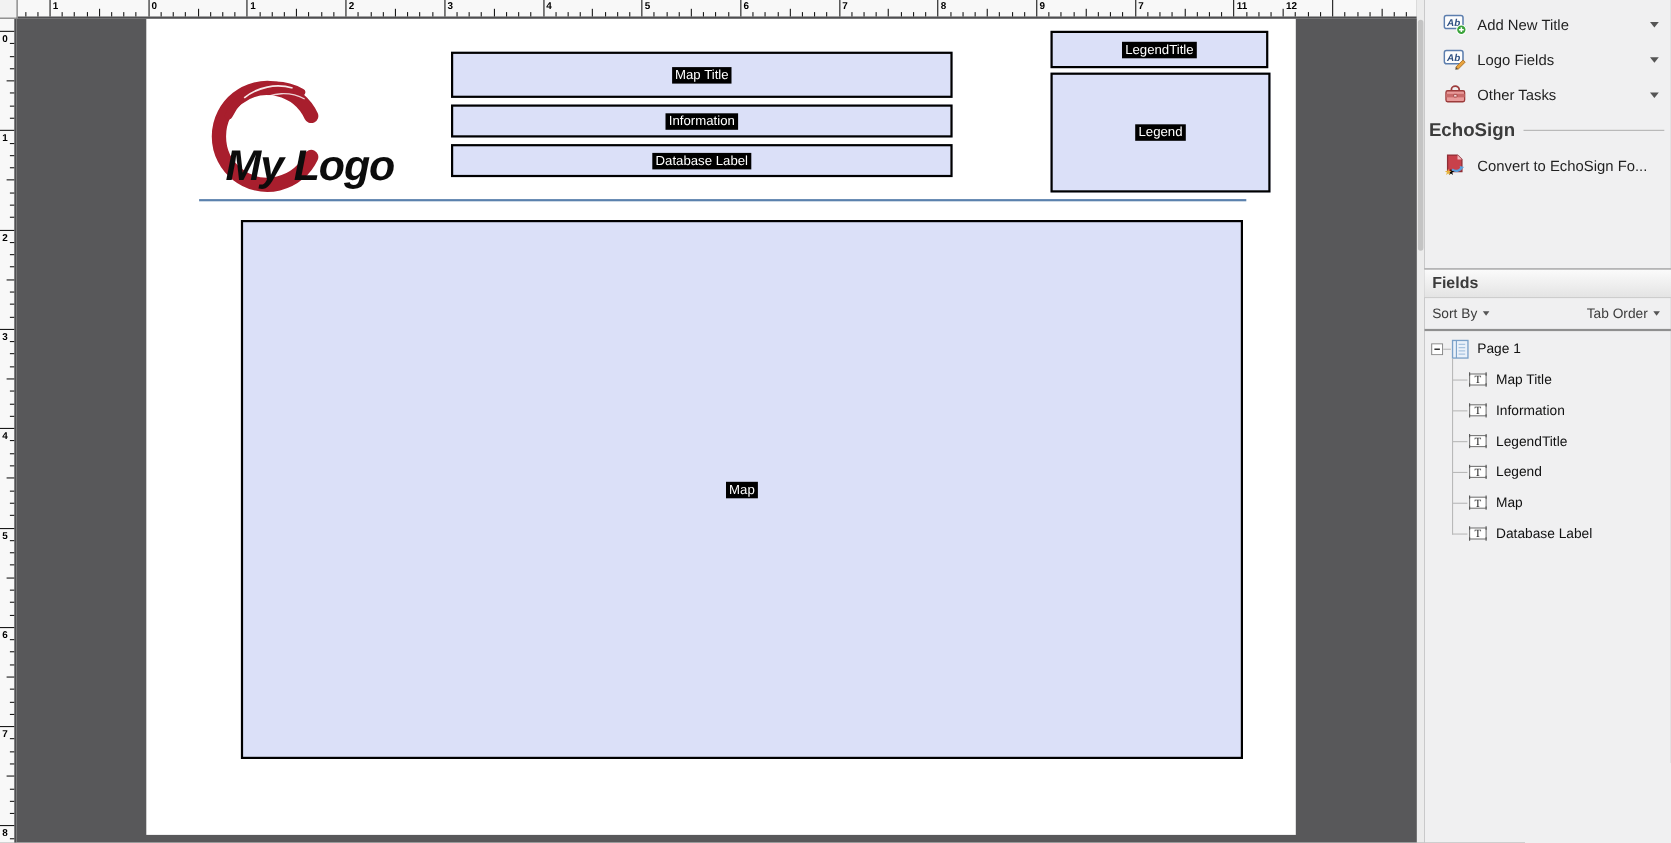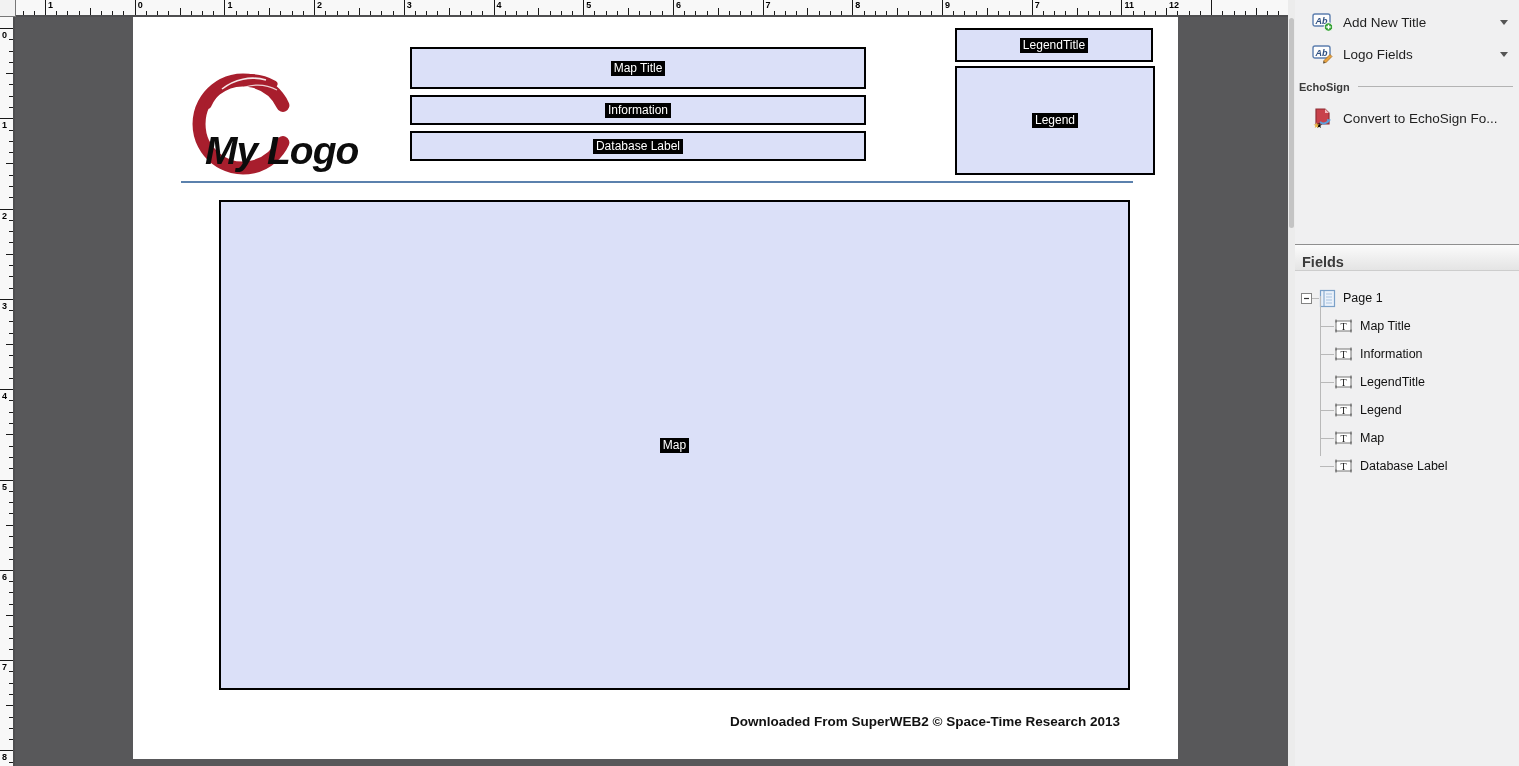--- a/index.html
+++ b/index.html
@@ -48,33 +48,33 @@
     display:flex;align-items:center;gap:7px;padding-left:9px;
     font-size:14px;font-weight:bold;color:#3b3b3b}
   .caret-down{width:0;height:0;border-left:4px solid transparent;border-right:4px solid transparent;
     border-top:5px solid #3f3f3f}
   #tasks-list{padding-top:6px}
   .task-item{position:relative;display:flex;align-items:center;height:32px;padding-left:17px;gap:9px;
     font-size:13.5px;color:#1f1f1f;cursor:pointer}
   .task-caret{position:absolute;right:11px;width:0;height:0;
     border-left:4px solid transparent;border-right:4px solid transparent;border-top:5px solid #555}
   #echosign-row{display:flex;align-items:center;margin:9px 6px 0 4px;height:15px}
-  #echosign-label{font-size:11px;font-weight:bold;color:#3b3b3b}
+  #echosign-label{font-size:17px;font-weight:bold;color:#3b3b3b}
   #echosign-line{flex:1;height:1px;background:#b3b3b3;margin-left:8px}
   #convert-item{margin-top:8px}
   
   #fields-section{position:absolute;left:0;right:0;top:244px;bottom:0}
   #fields-header{height:27px;box-sizing:border-box;border-top:1px solid #8f8f8f;border-bottom:1px solid #cdcdcd;
     background:linear-gradient(#fbfbfb,#e4e4e4);
-    display:flex;align-items:flex-end;padding-left:7px;font-size:14.5px;font-weight:bold;color:#3b3b3b}
+    display:flex;align-items:center;padding-left:7px;font-size:14.5px;font-weight:bold;color:#3b3b3b}
   #sort-row{height:30px;box-sizing:border-box;display:flex;align-items:center;justify-content:space-between;
     padding:0 10px 0 7px;font-size:12.5px;color:#3c3c3c;border-bottom:2px solid #8f8f8f}
   .sort-ctl{display:flex;align-items:center;gap:5px;cursor:pointer}
   .sort-ctl .caret-down{border-top-color:#555;border-left-width:3.5px;border-right-width:3.5px;border-top-width:4.5px}
-  #tree{position:relative;padding-top:13px}
+  #tree{position:relative;padding-top:2px}
   .tree-row{display:flex;align-items:center;height:28px;font-size:12.5px;color:#111;cursor:pointer}
   .tree-root{padding-left:6px;gap:0}
   .tree-child{padding-left:25px}
   .stub{width:14px;height:1px;background:#b9b9b9;flex:0 0 auto}
   .mini-stub{width:7px;height:1px;background:#b9b9b9;flex:0 0 auto}
   #tree-guide{position:absolute;left:25px;top:25px;width:1px;height:160px;background:#b9b9b9}
   .tree-label{margin-left:7px}
   .ticon{flex:0 0 auto}
 </style>
 </head>
@@ -312,21 +312,20 @@
     <span class="tag">LegendTitle</span>
   </div>
   <div class="field" id="f-legend">
     <span class="tag">Legend</span>
   </div>
   <div id="blue-rule"></div>
   <div class="field" id="f-map">
     <span class="tag">Map</span>
   </div>
 
-  <div id="footer-text">Downloaded From SuperWEB2 © Space-Time Research 2013</div>
 </div>
 
 <div id="scrollbar">
   <div id="scroll-thumb"></div>
 </div>
 
 <div id="sidebar">
 
 
   <div id="tasks-list">
@@ -347,20 +346,30 @@
         <rect x="1" y="2" width="17" height="12" rx="2" fill="#fdfdfd" stroke="#5c7eae" stroke-width="1.4"></rect>
         <text x="9.5" y="11.5" font-size="9" font-weight="bold" font-style="italic" text-anchor="middle" fill="#2e4f80" font-family="Liberation Sans, sans-serif">Ab</text>
         <path d="M11.5,17 L18,10.5 L20,12.5 L13.5,19 Z" fill="#e8a33d" stroke="#a8702a" stroke-width="0.8"></path>
         <path d="M11.5,17 L11,19.5 L13.5,19 Z" fill="#5a4a30"></path>
       </svg>
       <span>Logo Fields</span>
       <span class="task-caret"></span>
     </div>
 
 
+    <div class="task-item">
+      <svg width="22" height="20" viewBox="0 0 22 20">
+        <path d="M7.5,7 v-1.8 a3.5,2.8 0 0 1 7,0 V7" fill="none" stroke="#9c3b3b" stroke-width="1.6"></path>
+        <rect x="2.5" y="6.5" width="17" height="10" rx="1.5" fill="#e89a9a" stroke="#9c3b3b" stroke-width="1.2"></rect>
+        <rect x="2.5" y="9.3" width="17" height="3.2" fill="#c96a6a"></rect>
+        <rect x="9.5" y="9.8" width="3" height="2.4" rx="0.5" fill="#f4d7d7" stroke="#9c3b3b" stroke-width="0.7"></rect>
+      </svg>
+      <span>Other Tasks</span>
+      <span class="task-caret"></span>
+    </div>
   </div>
 
   <div id="echosign-row">
     <span id="echosign-label">EchoSign</span>
     <span id="echosign-line"></span>
   </div>
 
   <div class="task-item" id="convert-item">
     <svg width="22" height="20" viewBox="0 0 22 20">
       <path d="M4,1 h9 l4,4 v11 h-13 Z" fill="#c8414b" stroke="#8e2d35" stroke-width="1.2"></path>
@@ -370,20 +379,30 @@
       <text x="3.5" y="19.5" font-size="8" fill="#e8b link33d" font-family="Liberation Sans, sans-serif">★</text>
       <text x="1" y="19.5" font-size="8" fill="#e8b33d" font-family="Liberation Sans, sans-serif">★</text>
     </svg>
     <span>Convert to EchoSign Fo...</span>
   </div>
 
   <div id="fields-section">
     <div id="fields-header">
       <span>Fields</span>
     </div>
+    <div id="sort-row">
+      <span class="sort-ctl">
+        <span>Sort By</span>
+        <span class="caret-down"></span>
+      </span>
+      <span class="sort-ctl">
+        <span>Tab Order</span>
+        <span class="caret-down"></span>
+      </span>
+    </div>
 
     <div id="tree">
       <div id="tree-guide"></div>
 
       <div class="tree-row tree-root">
         <svg width="11" height="11" viewBox="0 0 11 11" class="ticon">
           <rect x="0.5" y="0.5" width="10" height="10" fill="#fff" stroke="#848484"></rect>
           <path d="M3,5.5 h5" stroke="#333" stroke-width="1.2"></path>
         </svg>
         <span class="mini-stub"></span>

